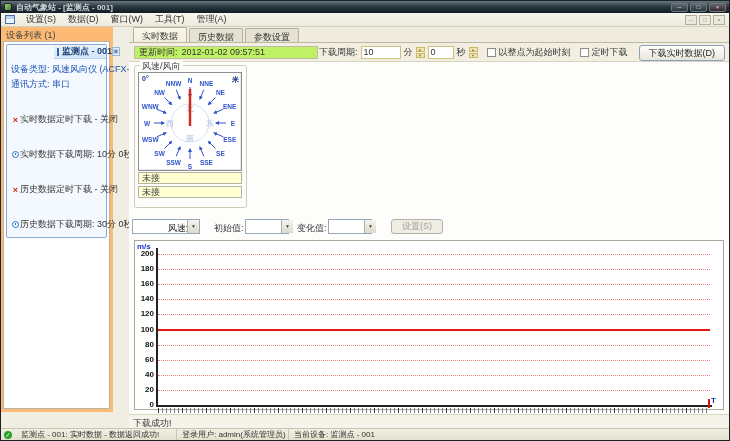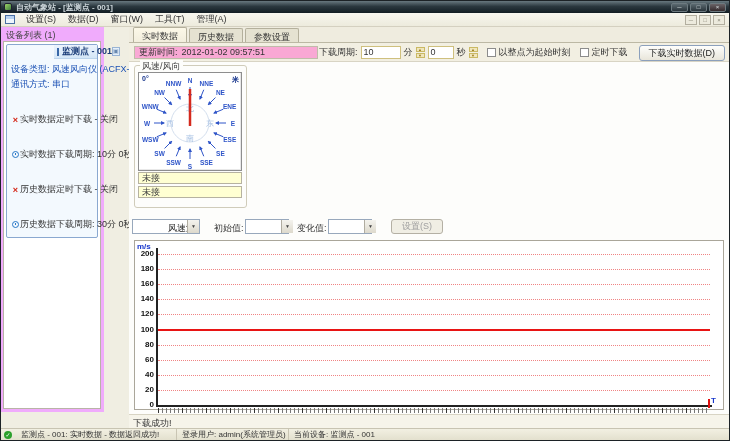--- a/index.html
+++ b/index.html
@@ -17,21 +17,21 @@
   .wbtn.close{background:linear-gradient(#6a6468,#35292c);}
   
   .menubar{position:absolute;left:0;top:12px;right:0;height:14px;display:flex;align-items:center;
     padding:0 4px;background:linear-gradient(#f7f6ee,#edebdd);border-bottom:1px solid #d4d0c0;}
   .mdi-icon{width:10px;height:9px;border:1px solid #4a6fa5;background:linear-gradient(#b9d2ef 0 3px,#eef5fc 3px);margin-right:5px;}
   .menu-item{padding:1px 6px;color:#333;white-space:nowrap;}
   .mdi-btns{margin-left:auto;display:flex;gap:2px;}
   .mdi-btn{width:12px;height:10px;border:1px solid #b2ae9f;background:#eceadd;color:#8a8778;
     font-size:6px;line-height:8px;text-align:center;}
   
-  .sidebar{position:absolute;left:0;top:26px;width:103px;bottom:28px;background:#f0abfc;}
+  .sidebar{position:absolute;left:0;top:26px;width:112px;bottom:28px;background:#fdba74;}
   .sidebar-header{height:13px;padding:2px 5px 0;color:#444;}
   .device-list{position:absolute;left:2px;top:14px;right:3px;bottom:3px;background:#fff;border:1px solid #b8b4a6;}
   .device-panel{position:absolute;left:2px;top:2px;right:2px;border:1px solid #8aa8d0;border-radius:2px;background:#f3f9fe;}
   .panel-header{height:14px;background:linear-gradient(#ecf4fd,#d4e6f7);display:flex;align-items:center;
     padding:0 3px;border-bottom:1px solid #bcd4ec;margin-left:47px;}
   .panel-icon{width:9px;height:8px;border:1px solid #3868a8;background:linear-gradient(#9cc0e8 0 3px,#eaf3fc 3px);}
   .panel-title{color:#1a3c78;font-weight:bold;margin-left:3px;flex:1;white-space:nowrap;}
   .pin-btn{width:9px;height:9px;border:1px solid #9ab4d4;background:#e6f0fa;color:#6888b0;font-size:6px;line-height:7px;text-align:center;}
   .panel-body{padding:3px 2px 5px;}
   .info-line{color:#1a50b4;padding:1px 2px;white-space:nowrap;}
@@ -40,21 +40,21 @@
   .clock-icon{width:7px;height:7px;border:1px solid #2878c8;border-radius:50%;position:relative;margin:0 1px;flex:none;}
   .clock-icon::after{content:"";position:absolute;left:2px;top:1px;width:1px;height:2px;background:#2878c8;}
   
   .tabbar{position:absolute;left:128px;top:26px;right:0;height:16px;background:#efecdf;
     border-bottom:1px solid #bcb8a4;display:flex;align-items:flex-end;padding-left:4px;gap:2px;}
   .tab{height:14px;padding:2px 8px 0;border:1px solid #b4b09c;border-bottom:none;border-radius:2px 2px 0 0;
     background:#e5e2d1;color:#333;white-space:nowrap;}
   .tab.active{background:linear-gradient(#fcf8e8,#f2eedd);height:15px;}
   
   .toolbar{position:absolute;left:128px;top:42px;right:0;height:19px;background:#f2efe2;border-bottom:1px solid #d8d4c4;}
-  .update-box{position:absolute;left:5px;top:3px;width:184px;height:13px;border:1px solid #c0bcaa;background:#f9a8d4;
+  .update-box{position:absolute;left:5px;top:3px;width:184px;height:13px;border:1px solid #c0bcaa;background:#bef264;
     line-height:11px;padding-left:4px;display:flex;gap:4px;white-space:nowrap;}
   .period{position:absolute;right:4px;top:2px;height:15px;display:flex;align-items:center;gap:3px;white-space:nowrap;}
   .num-input{height:13px;border:1px solid #cfc07e;background:#fff;padding:0 2px;line-height:11px;}
   .spinner{display:flex;flex-direction:column;gap:1px;}
   .sp{width:9px;height:5px;background:#f0e6bc;border:1px solid #cab964;color:#9a7d1c;font-size:4px;line-height:3px;text-align:center;}
   .cb-group{display:flex;align-items:center;gap:3px;margin-left:6px;}
   .cbx{width:9px;height:9px;border:1px solid #8c8c8c;background:#fff;}
   .dl-btn{height:16px;margin-left:8px;padding:0 9px;border:1px solid #8ca0bc;border-radius:3px;
     background:linear-gradient(#fefefc,#e8e5da);color:#222;line-height:14px;}
   

